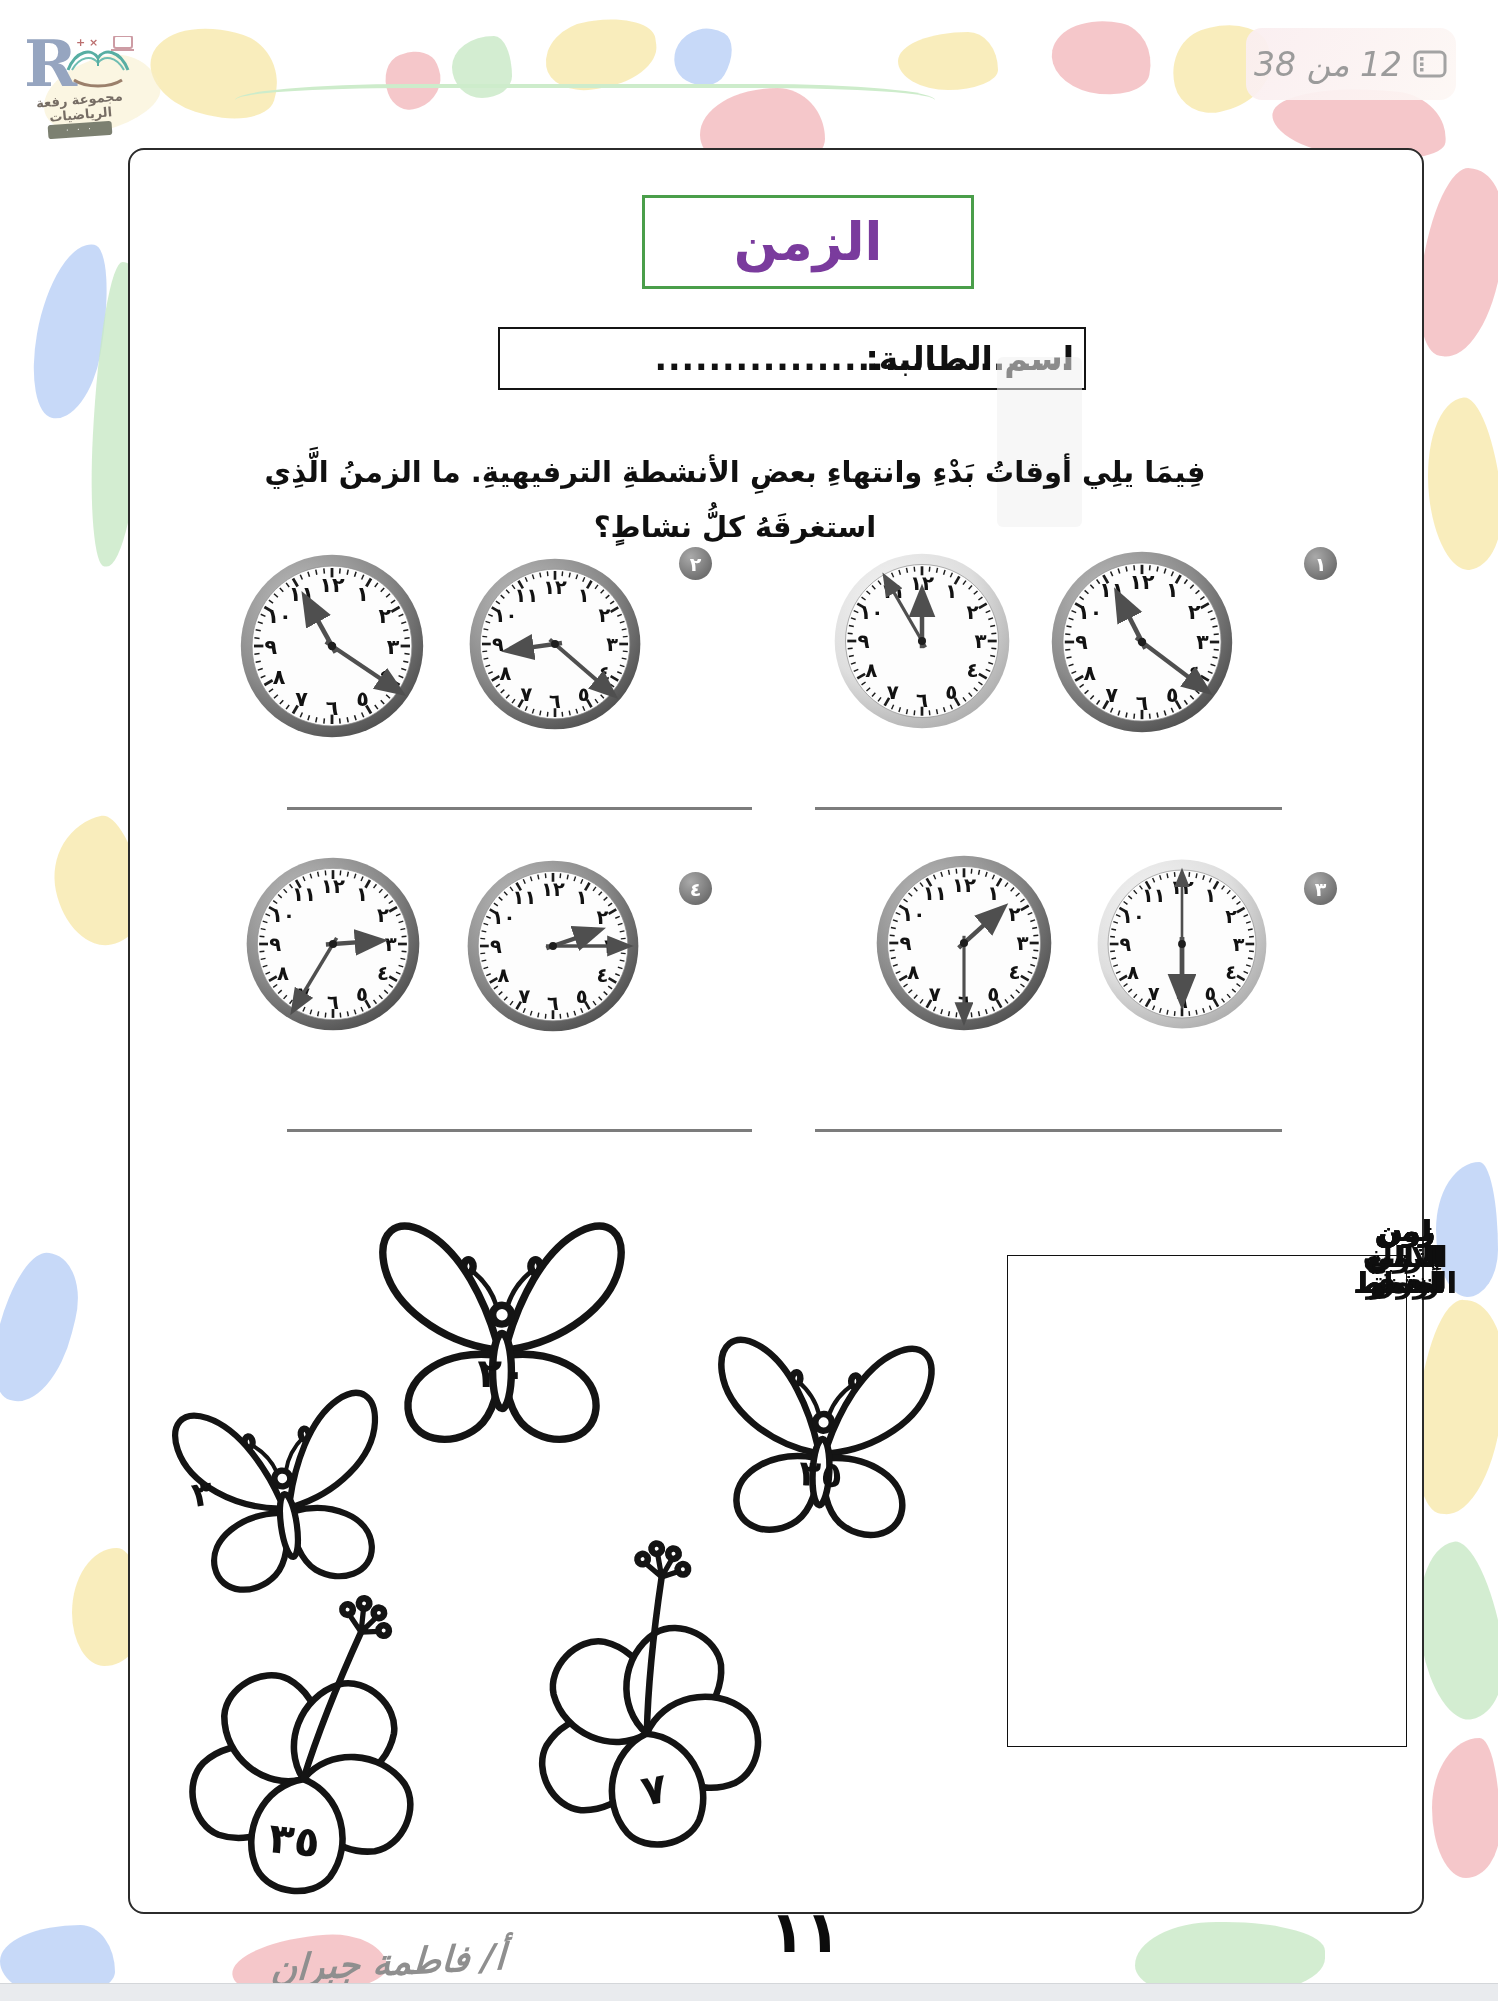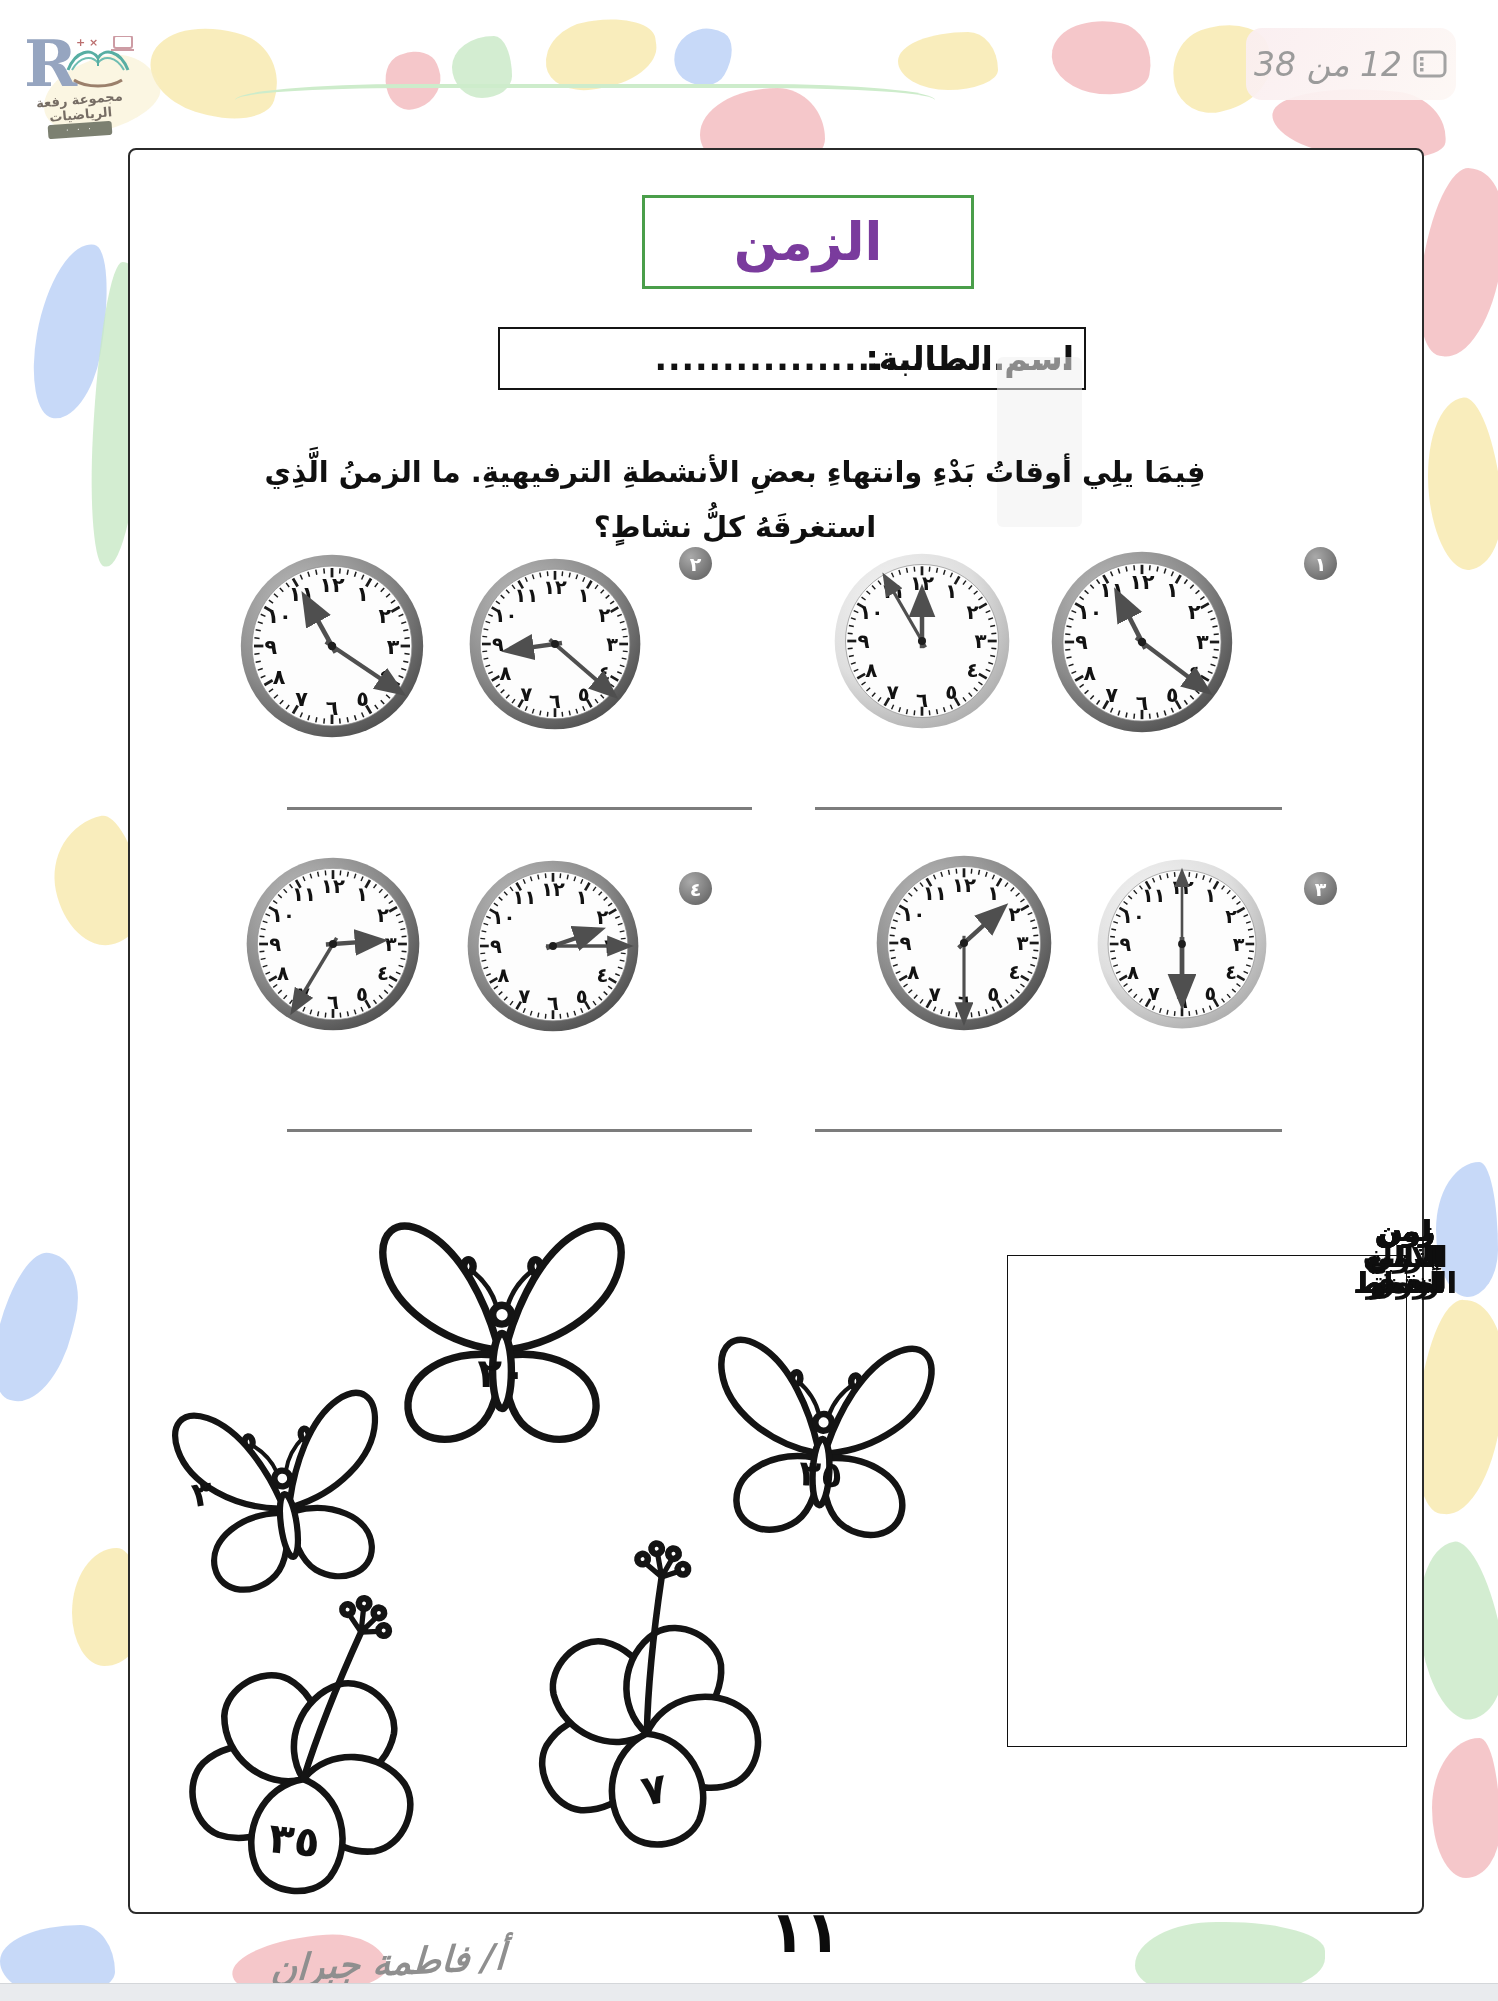--- a/index.html
+++ b/index.html
@@ -13,21 +13,21 @@
   .b-blue{background:#b9cff6;}
   .b-green{background:#c8e9c5;}
   .p1{border-radius:62% 38% 55% 45%/55% 60% 40% 45%;}
   .p2{border-radius:45% 55% 60% 40%/60% 40% 55% 45%;}
   .p3{border-radius:70% 30% 50% 50%/50% 65% 35% 50%;}
   .green-arc{position:absolute;left:235px;top:84px;width:700px;height:28px;
     border-top:4px solid #cdeccb;border-radius:50%/100%;}
 
   
   #page{position:absolute;left:128px;top:148px;width:1292px;height:1762px;
-    background:#ffffff;border:2.5px solid #2b2b2b;border-radius:8px;z-index:5;}
+    background:#ffffff;border:2.5px solid #2b2b2b;border-radius:16px;z-index:5;}
   #page *{position:absolute;}
 
   .title-box{left:512px;top:45px;width:326px;height:88px;border:3px solid var(--green);
     display:flex;align-items:center;justify-content:center;}
   .title-text{position:static;color:var(--purple);font-size:52px;font-weight:bold;}
 
   .name-box{left:368px;top:177px;width:588px;height:63px;border:2.5px solid #141414;
     direction:rtl;display:flex;align-items:center;padding:0 10px;box-sizing:border-box;
     font-size:33px;font-weight:bold;color:#111;}
   .name-box span{position:static;}

